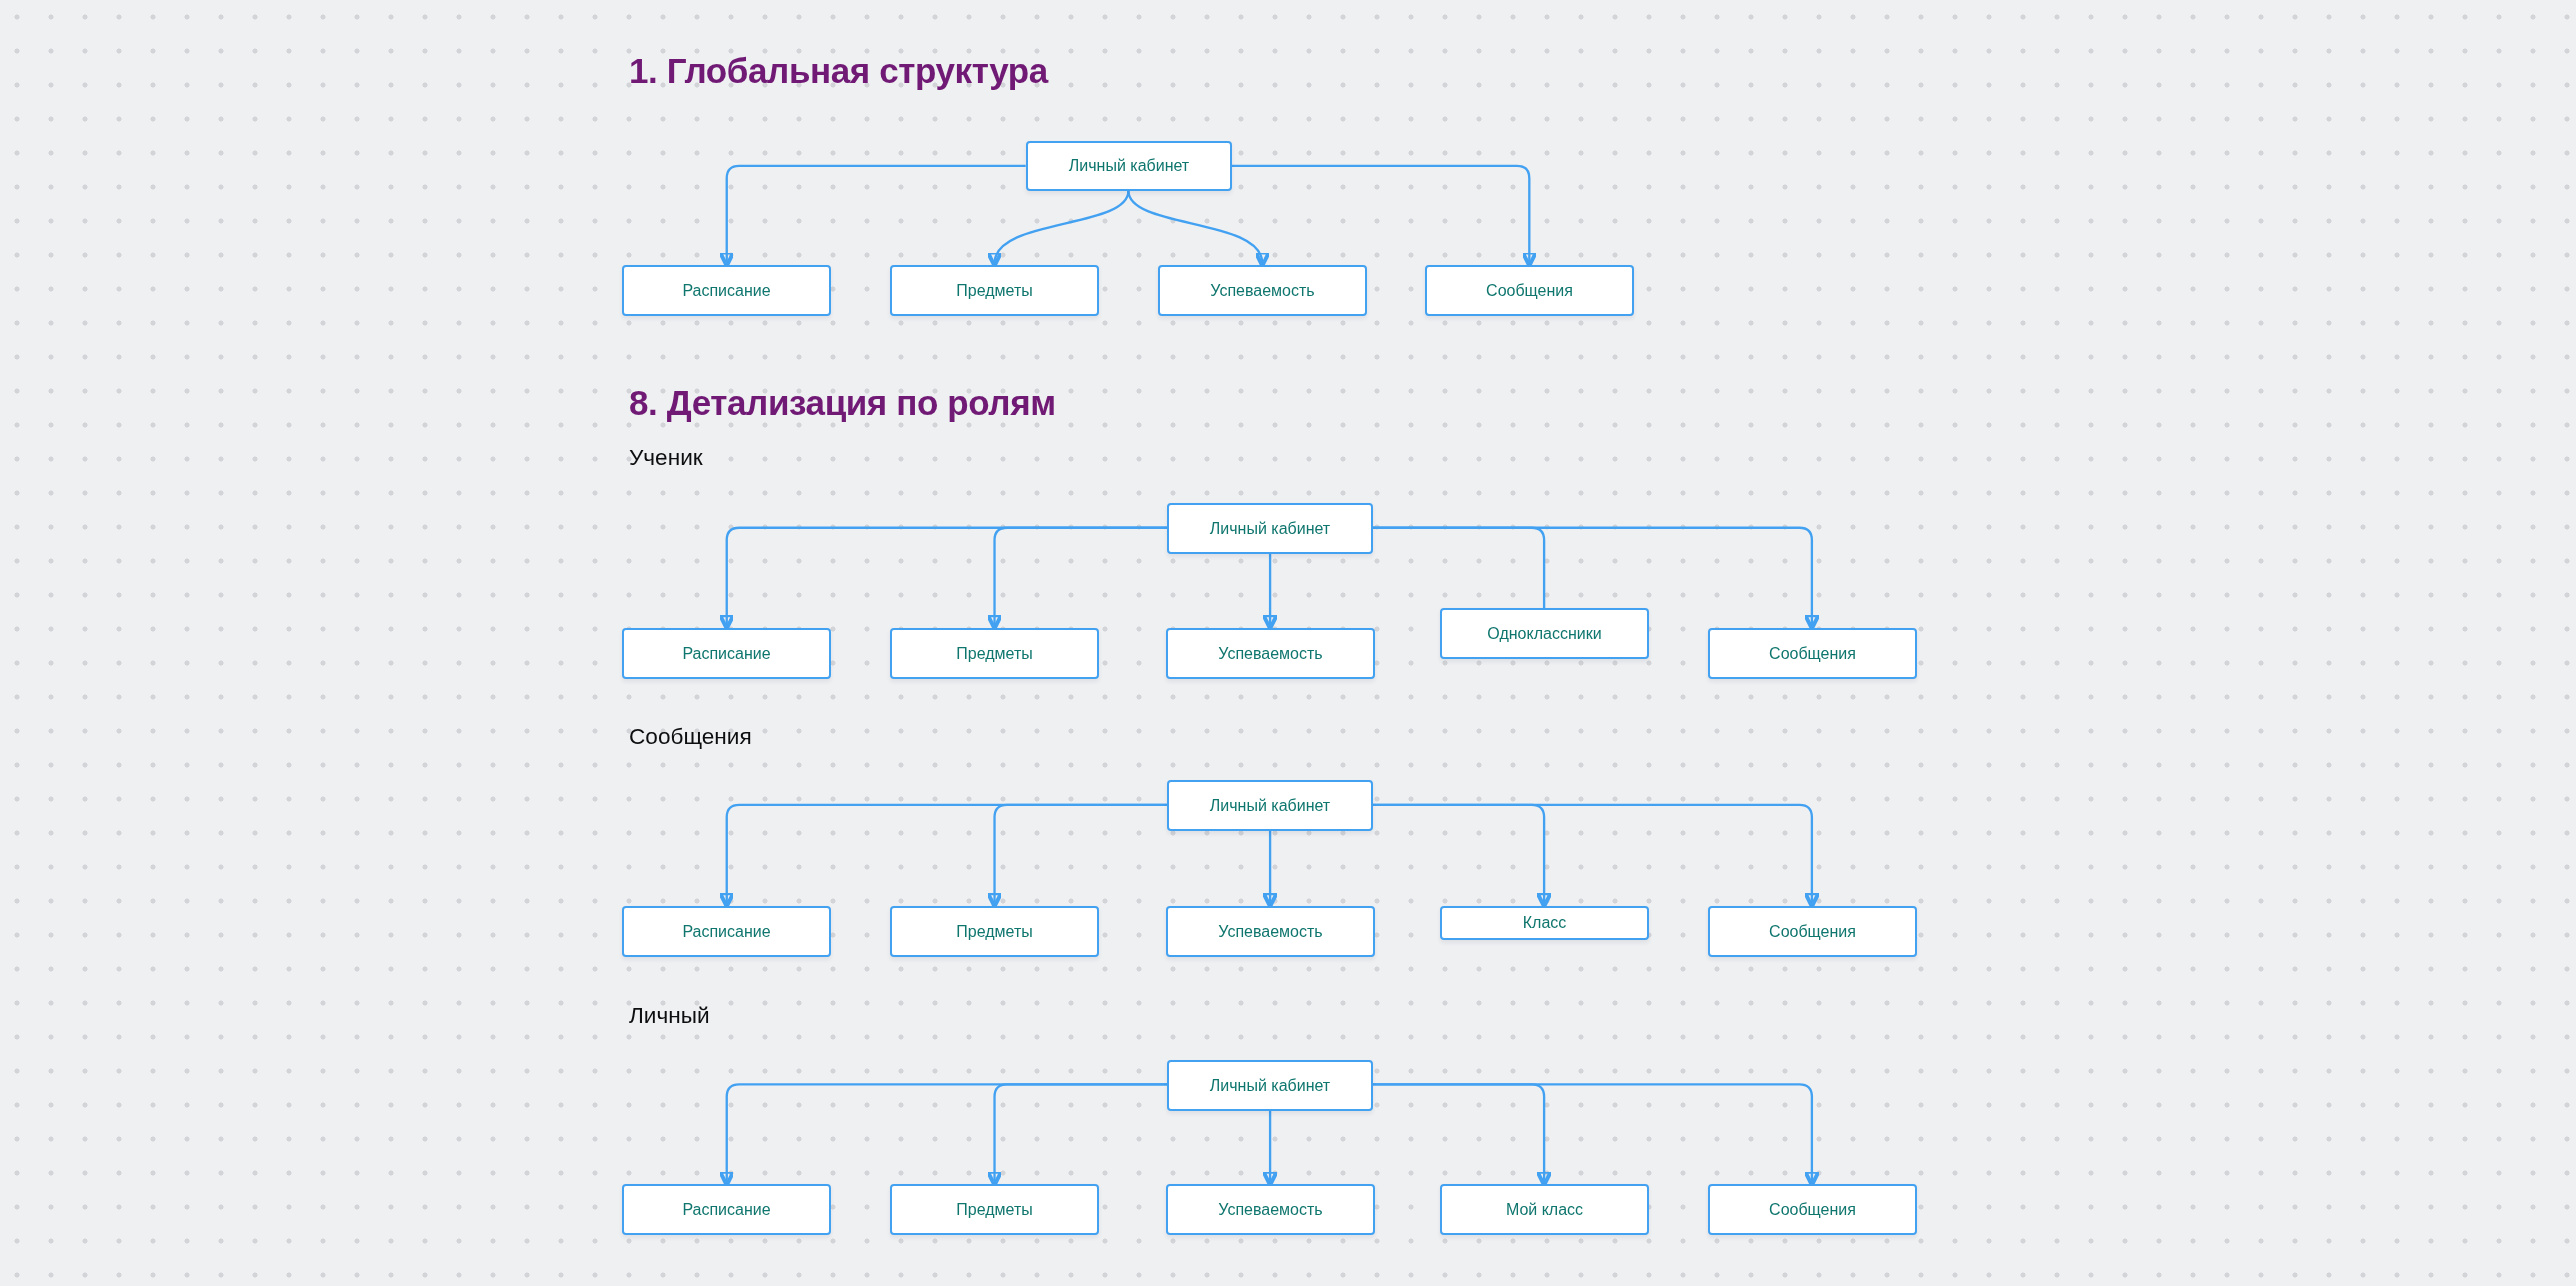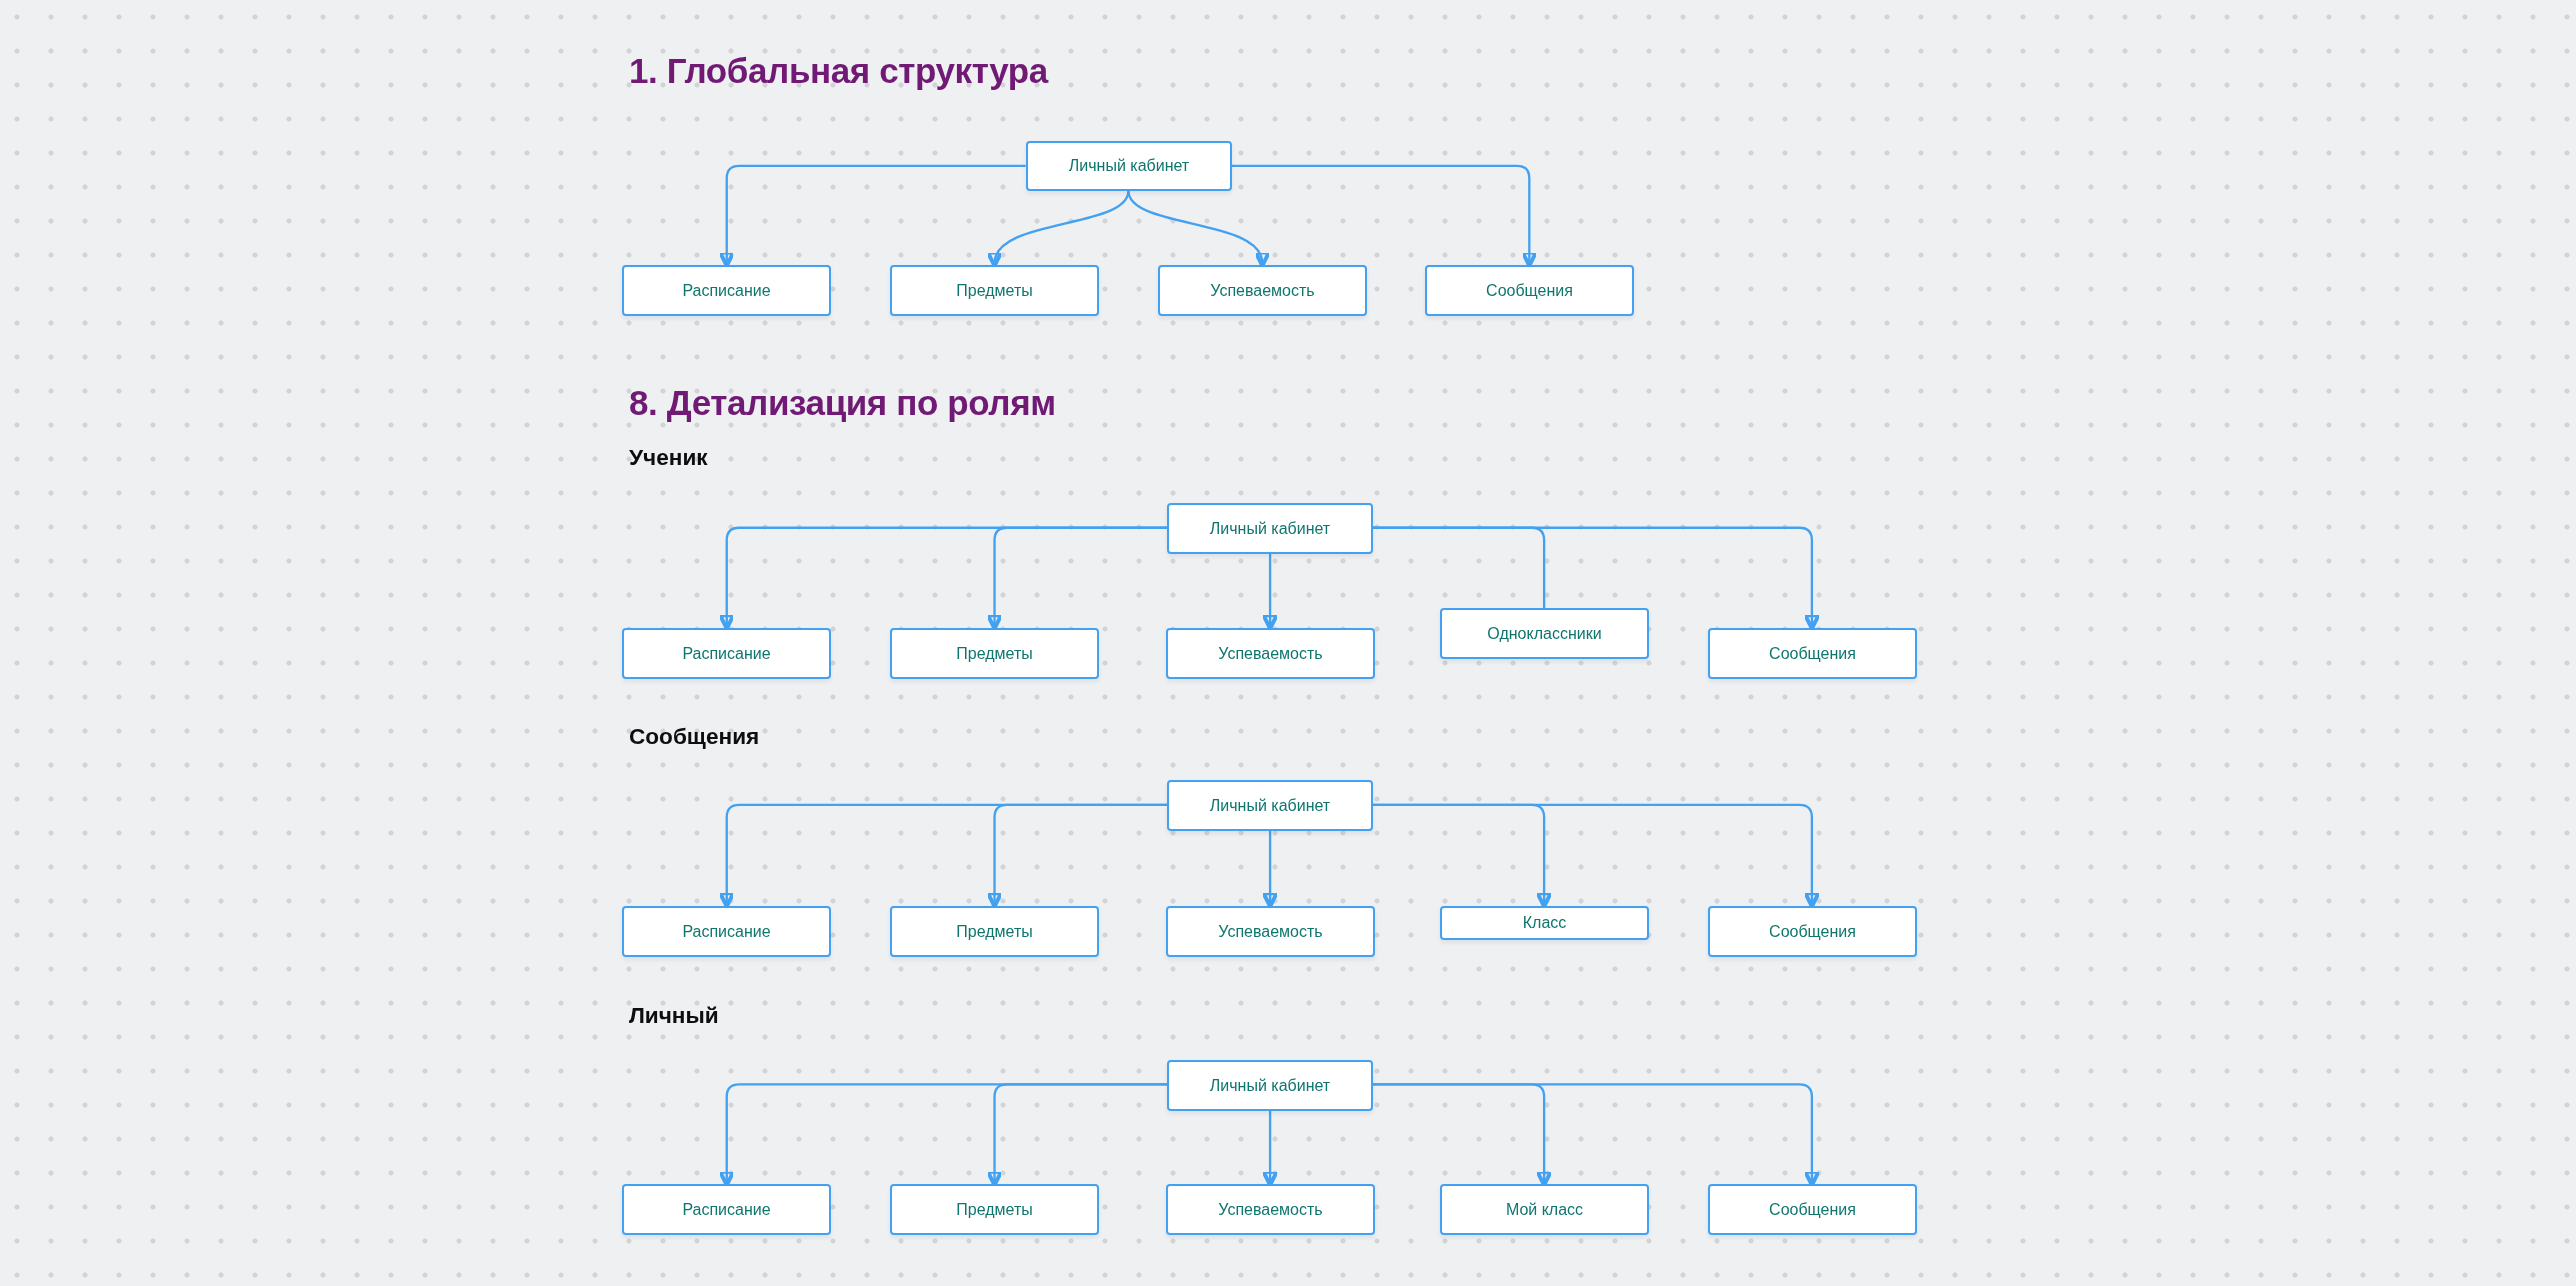--- a/index.html
+++ b/index.html
@@ -31,21 +31,21 @@
     position:absolute;
     font-size:35px;
     font-weight:700;
     letter-spacing:-0.4px;
     color:#701a75;
     white-space:nowrap;
   }
   .role-label {
     position:absolute;
     font-size:22.6px;
-    font-weight:700;
+    font-weight:400;
     color:#0d0e10;
     white-space:nowrap;
   }
 </style>
 </head>
 <body>
 
 <svg class="connector-layer" width="2576" height="1286" viewBox="0 0 3308 1652" xmlns="http://www.w3.org/2000/svg">
   <defs>
     <marker id="arrowhead" viewBox="0 0 10 10" refX="8" refY="5" markerUnits="userSpaceOnUse" markerWidth="17" markerHeight="17" orient="auto">

